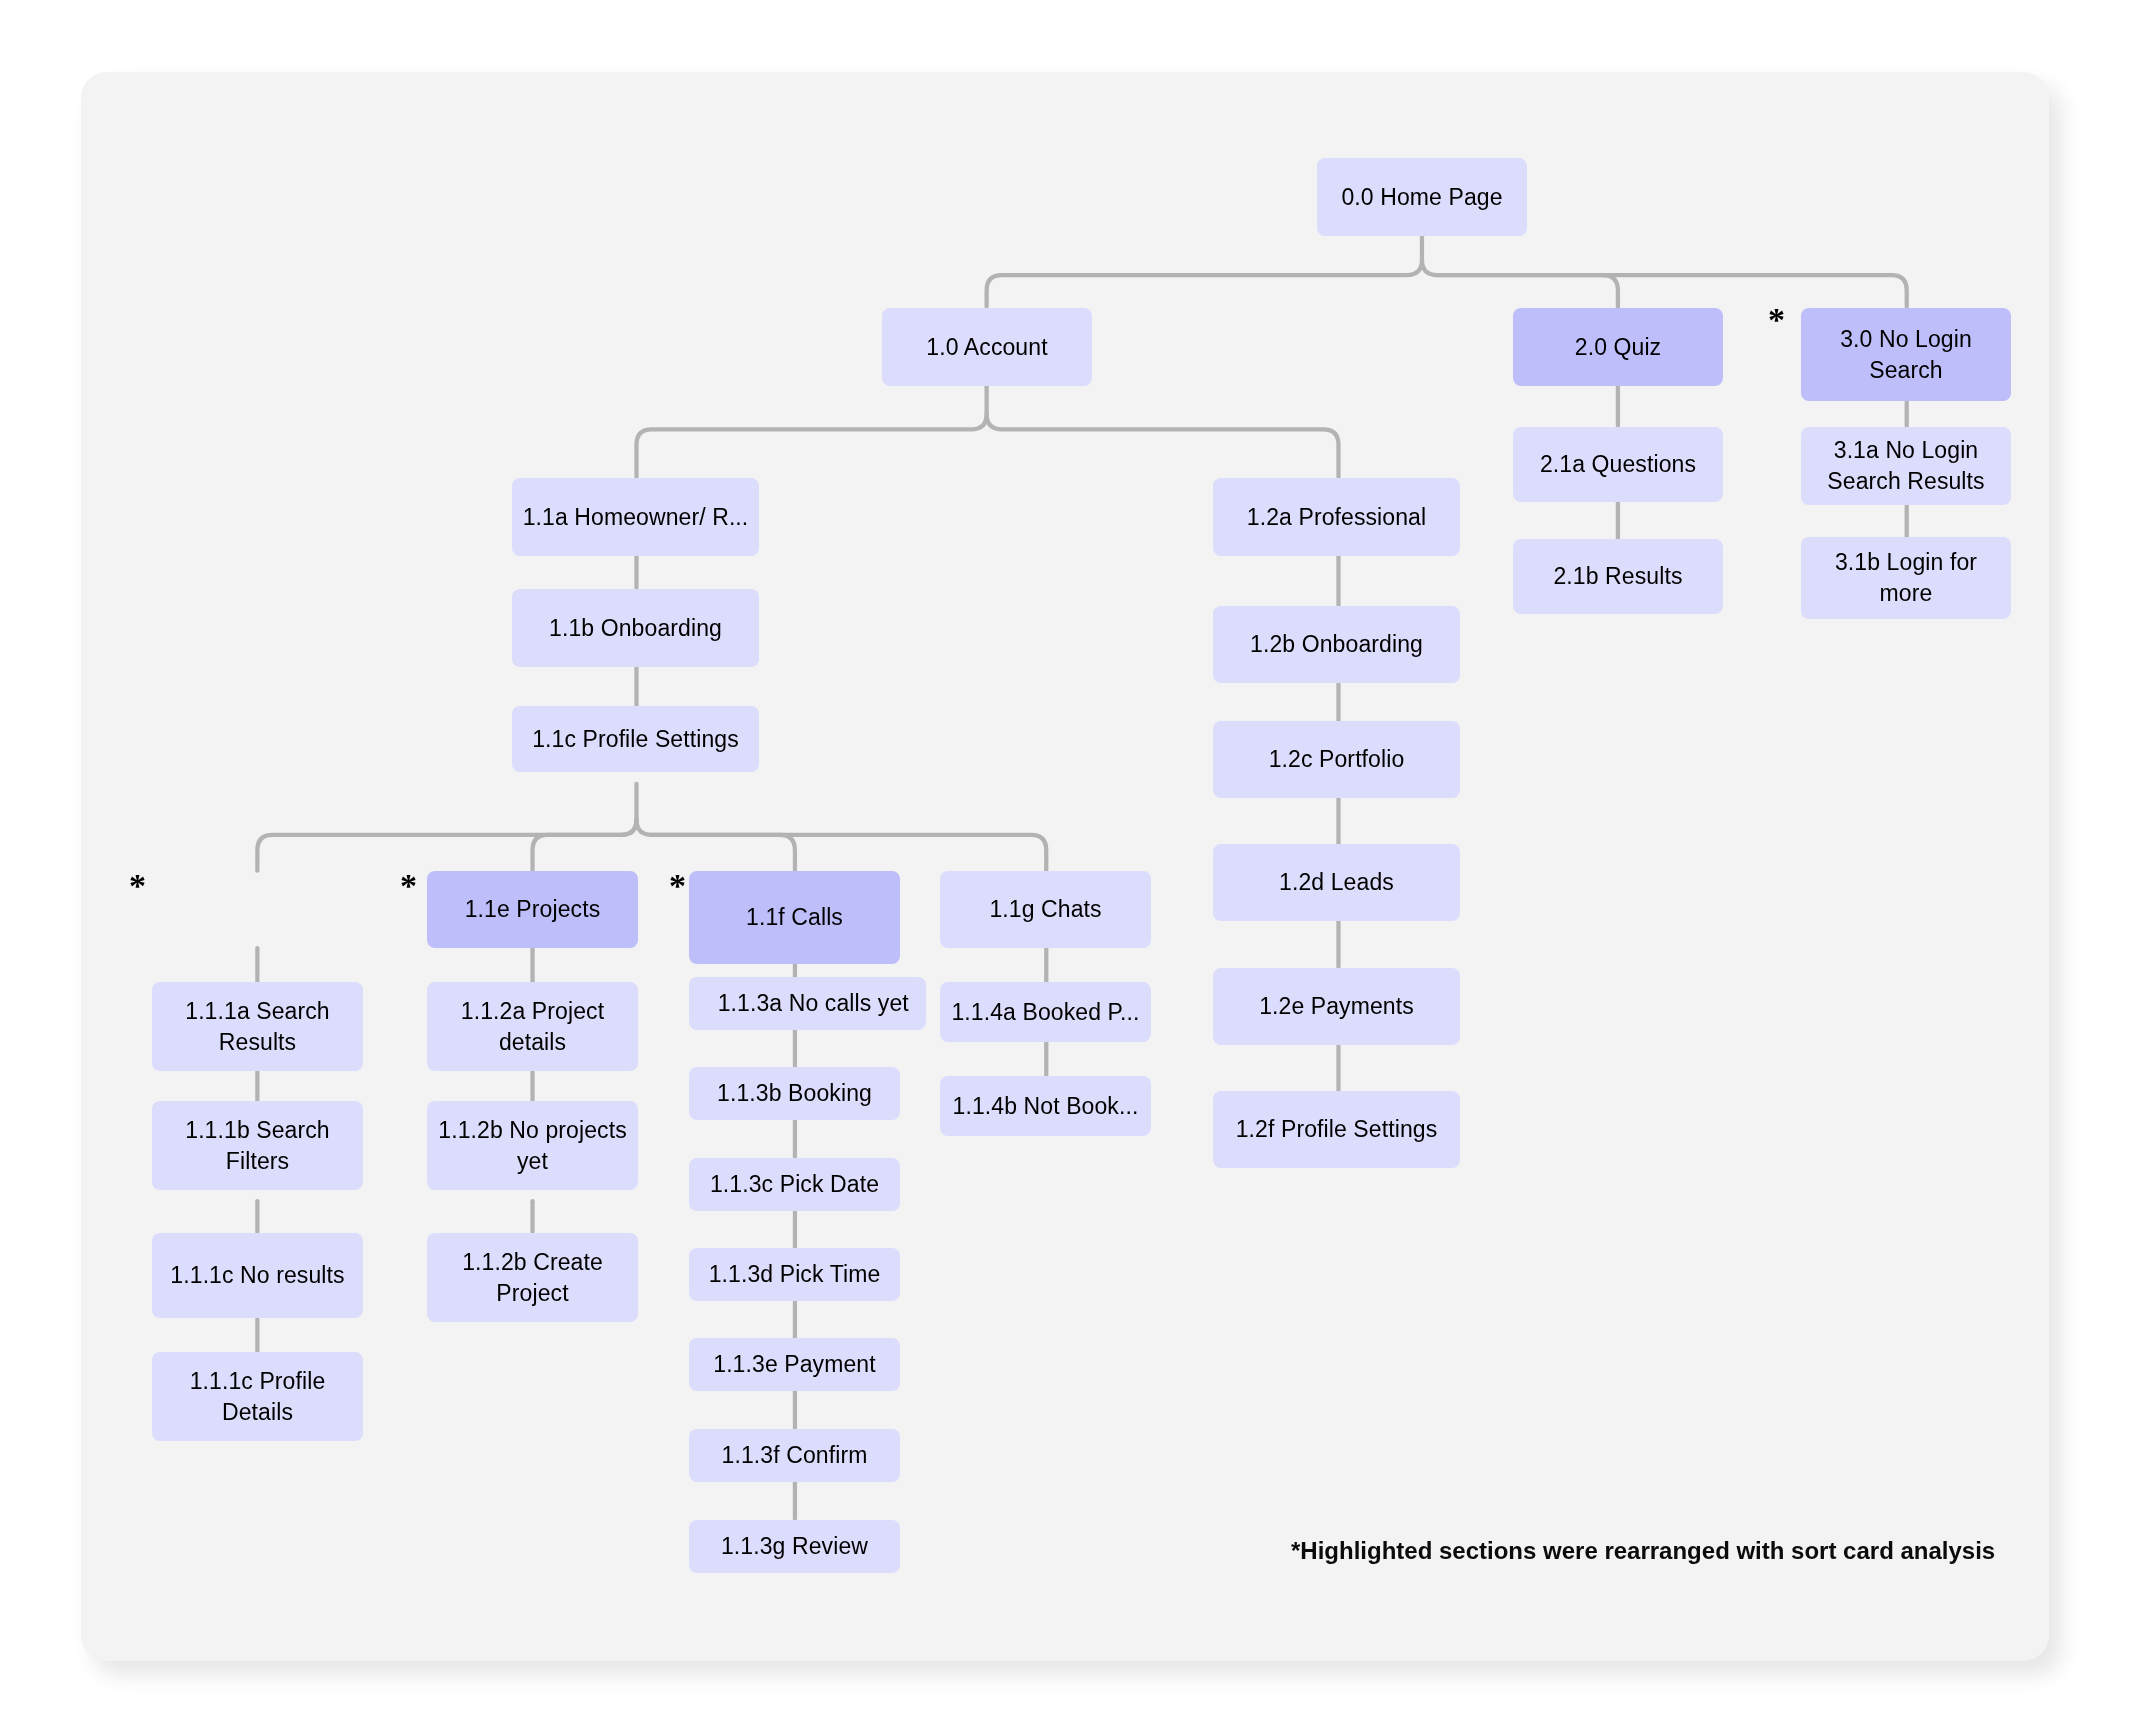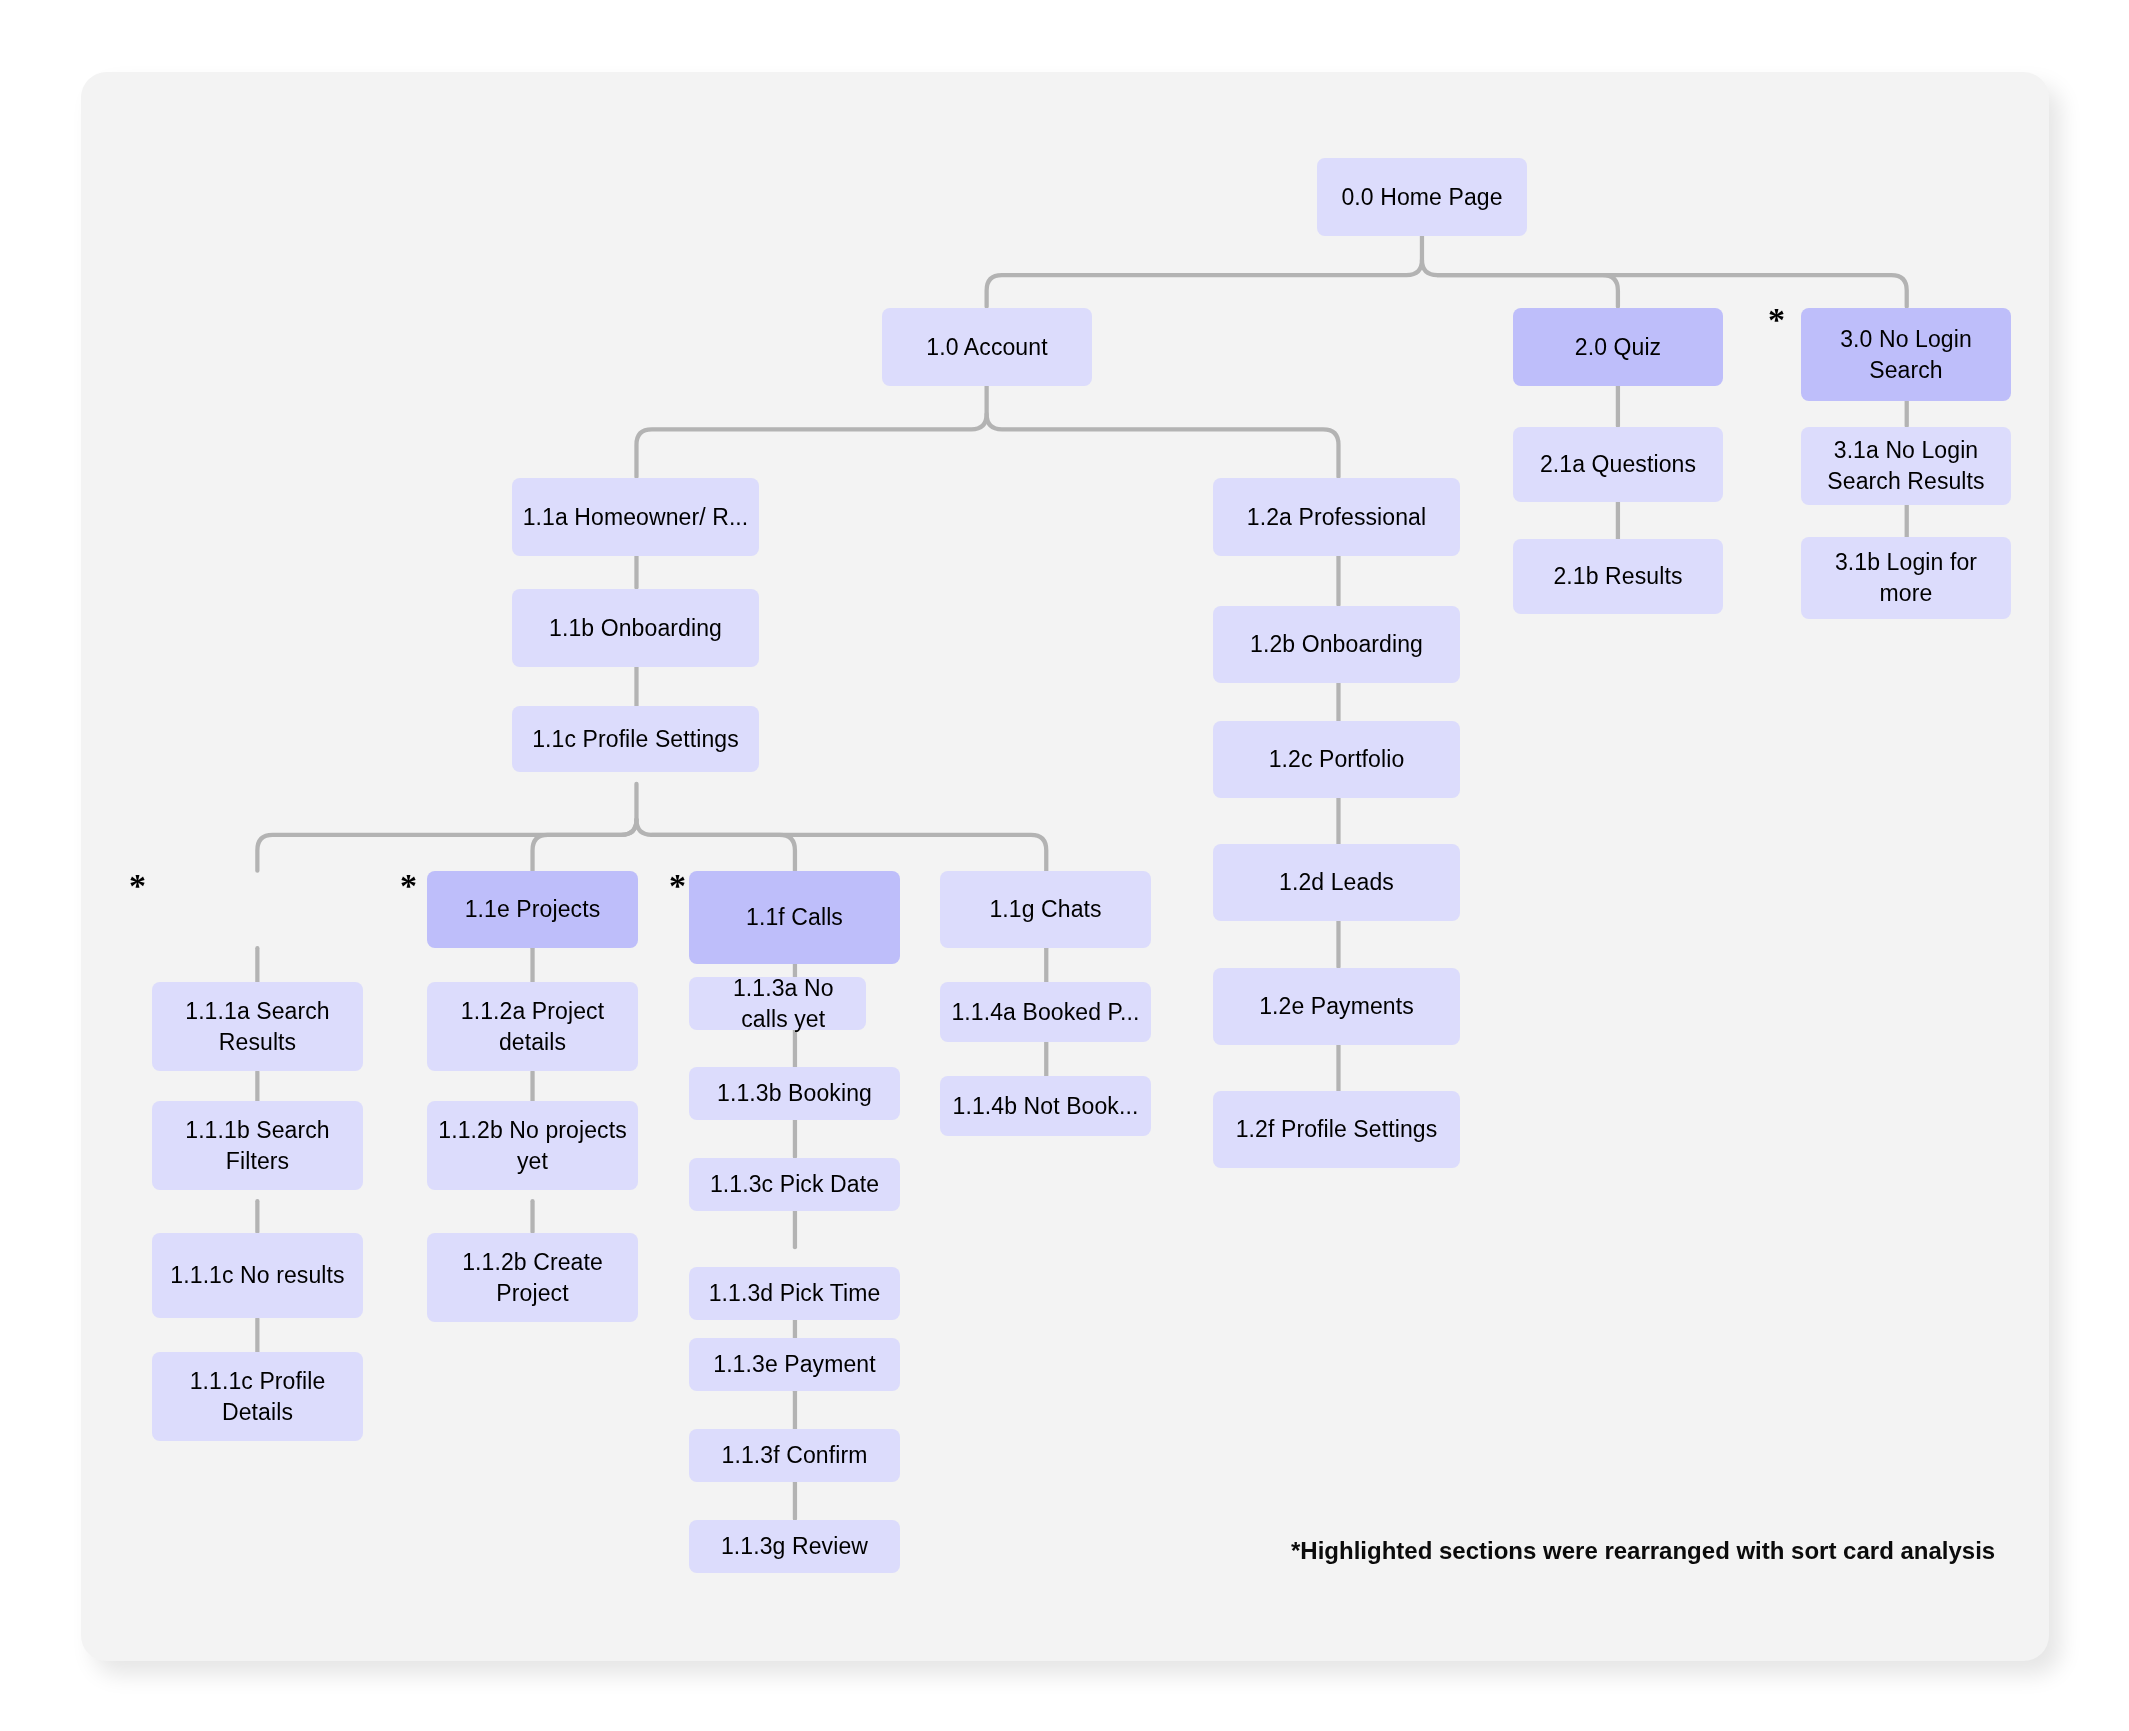--- a/index.html
+++ b/index.html
@@ -175,24 +175,24 @@
 
   <div class="node" style="left:152px; top:982px; width:211px; height:89px;">1.1.1a Search Results</div>
   <div class="node" style="left:152px; top:1101px; width:211px; height:89px;">1.1.1b Search Filters</div>
   <div class="node" style="left:152px; top:1233px; width:211px; height:85px;">1.1.1c No results</div>
   <div class="node" style="left:152px; top:1352px; width:211px; height:89px;">1.1.1c Profile Details</div>
 
   <div class="node" style="left:427px; top:982px; width:211px; height:89px;">1.1.2a Project details</div>
   <div class="node" style="left:427px; top:1101px; width:211px; height:89px;">1.1.2b No projects yet</div>
   <div class="node" style="left:427px; top:1233px; width:211px; height:89px;">1.1.2b Create Project</div>
 
-  <div class="node" style="left:689px; top:977px; width:177px; height:53px;padding-left:20px;">1.1.3a No calls yet</div>
+  <div class="node" style="left:689px; top:977px; width:237px; height:53px;padding-left:20px;">1.1.3a No calls yet</div>
   <div class="node" style="left:689px; top:1067px; width:211px; height:53px;">1.1.3b Booking</div>
   <div class="node" style="left:689px; top:1158px; width:211px; height:53px;text-align:center;">1.1.3c Pick  Date</div>
-  <div class="node" style="left:689px; top:1248px; width:211px; height:53px;margin-top:19px;">1.1.3d Pick Time</div>
+  <div class="node" style="left:689px; top:1248px; width:211px; height:53px;">1.1.3d Pick Time</div>
   <div class="node" style="left:689px; top:1338px; width:211px; height:53px;">1.1.3e Payment</div>
   <div class="node" style="left:689px; top:1429px; width:211px; height:53px;">1.1.3f Confirm</div>
   <div class="node" style="left:689px; top:1520px; width:211px; height:53px;">1.1.3g Review</div>
 
   <div class="node" style="left:940px; top:982px; width:211px; height:60px;">1.1.4a Booked P...</div>
   <div class="node" style="left:940px; top:1076px; width:211px; height:60px;">1.1.4b Not Book...</div>
 
   <div id="footnote" style="left:1291px; top:1537px;">*Highlighted sections were rearranged with sort card analysis</div>
 
 </div>

